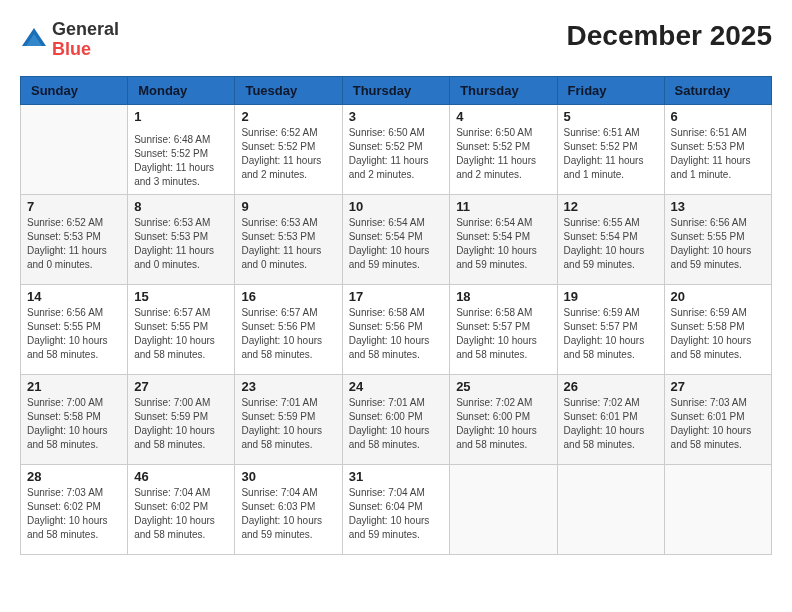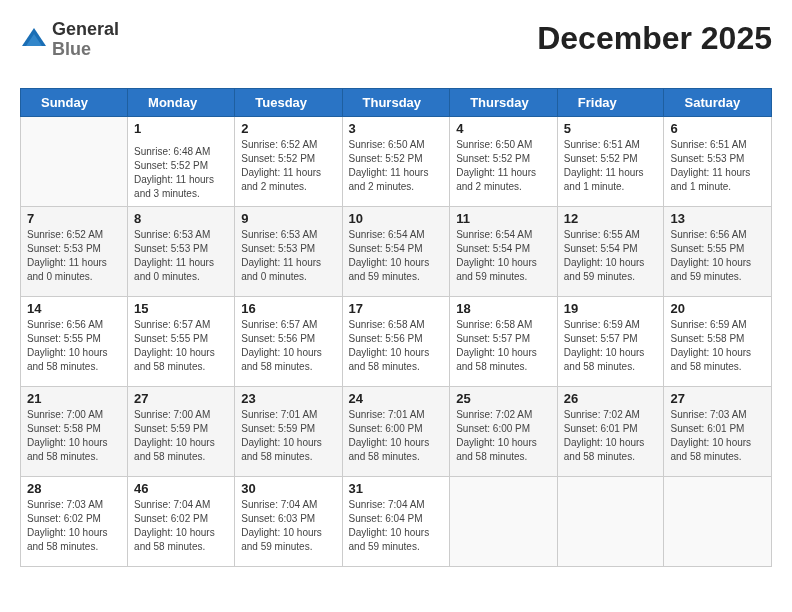--- a/index.html
+++ b/index.html
@@ -7,62 +7,62 @@
       font-family: Arial, sans-serif;
       background: #fff;
       width: 792px;
       min-height: 612px;
       padding: 20px;
     }
     .header {
       display: flex;
       justify-content: space-between;
       align-items: flex-start;
-      margin-bottom: 28px;
+      margin-bottom: 16px;
     }
     .logo {
       display: flex;
       align-items: center;
     }
     .logo-text {
       display: flex;
       flex-direction: column;
       font-size: 18px;
       font-weight: bold;
       line-height: 1.1;
     }
     .logo-text .general { color: #333; }
-    .logo-text .blue { color: #737373; }
+    .logo-text .blue { color: #ef4444; }
     .logo-icon {
       width: 28px;
       height: 28px;
       margin-right: 4px;
     }
     .title-block {
       text-align: right;
     }
     .month-title {
-      font-size: 32px;
+      font-size: 28px;
       font-weight: bold;
       color: #222;
     }
     .location {
       font-size: 14px;
       color: #555;
     }
     .calendar {
       width: 100%;
       border-collapse: collapse;
       border: 1px solid #ccc;
     }
     .calendar th {
       background: #2a74c5;
-      color: #ffffff;
+      color: #0f172a;
       text-align: left;
-      padding: 6px 20px;
+      padding: 6px 10px;
       font-size: 13px;
       border: 1px solid #1e5fa0;
     }
     .calendar td {
       vertical-align: top;
       border: 1px solid #ccc;
       padding: 4px 6px;
       width: 108px;
       height: 90px;
       font-size: 10.5px;

